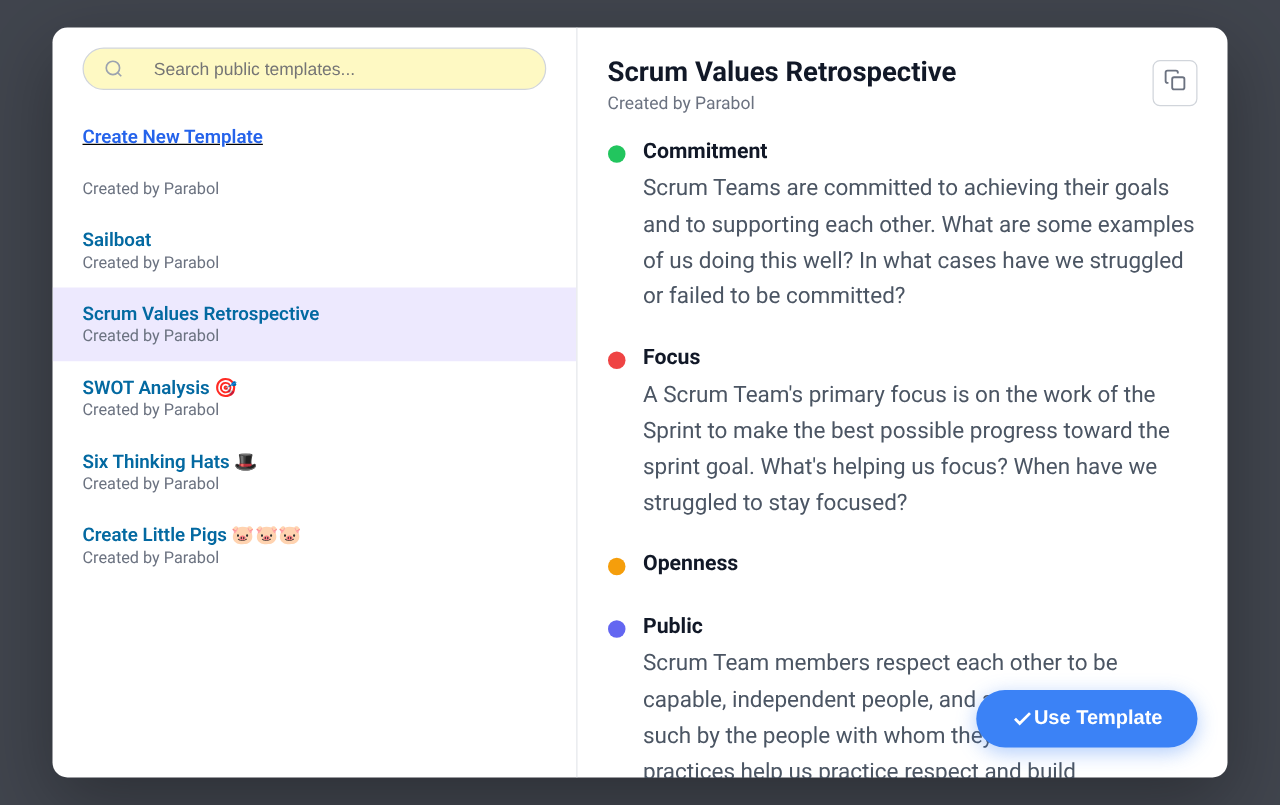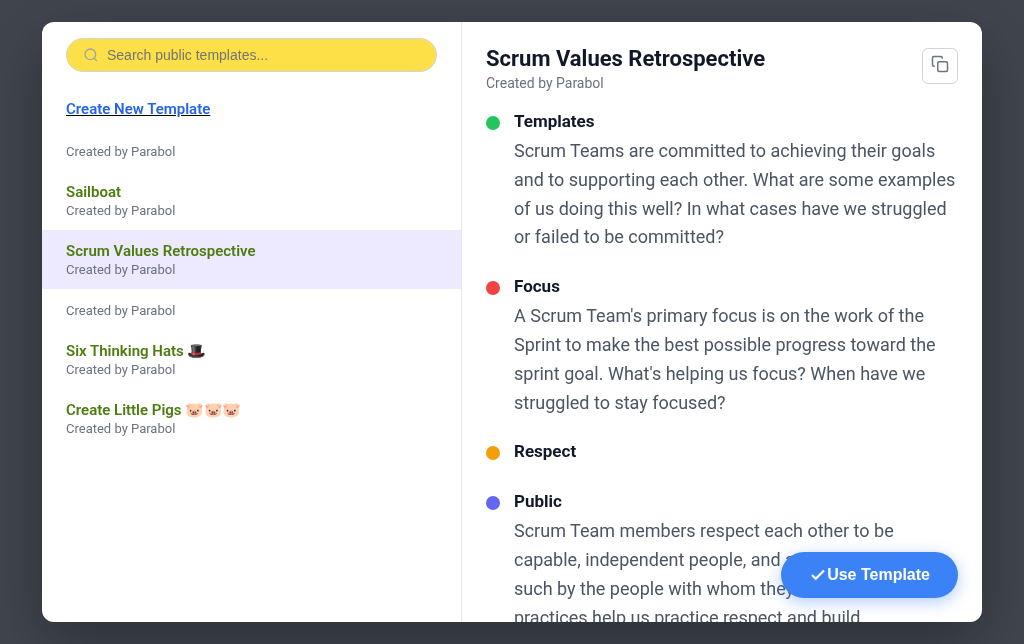--- a/index.html
+++ b/index.html
@@ -83,25 +83,25 @@
       font-size: 16px;
     }
 
     .search-area {
       padding: 16px 24px;
     }
 
     .search-box {
       display: flex;
       align-items: center;
-      gap: 8px;
+      gap: 24px;
       border: 1px solid #d1d5db;
       border-radius: 24px;
       padding: 8px 16px;
-      background: #fde047;
+      background: #fef9c3;
     }
 
     .search-box input {
       border: none;
       outline: none;
       font-size: 14px;
       color: #6b7280;
       width: 100%;
       background: transparent;
     }
@@ -135,21 +135,21 @@
       border-radius: 0;
     }
 
     .template-item.selected {
       background: #ede9fe;
     }
 
     .template-item-name {
       font-size: 15px;
       font-weight: 600;
-      color: #4d7c0f;
+      color: #0369a1;
     }
 
     .template-item-author {
       font-size: 13px;
       color: #6b7280;
       margin-top: 2px;
     }
 
     
     .right-panel {
@@ -290,20 +290,21 @@
           <div class="template-item-name">Sailboat</div>
           <div class="template-item-author">Created by Parabol</div>
         </div>
 
         <div class="template-item selected">
           <div class="template-item-name">Scrum Values Retrospective</div>
           <div class="template-item-author">Created by Parabol</div>
         </div>
 
         <div class="template-item">
+          <div class="template-item-name">SWOT Analysis 🎯</div>
           <div class="template-item-author">Created by Parabol</div>
         </div>
 
         <div class="template-item">
           <div class="template-item-name">Six Thinking Hats 🎩</div>
           <div class="template-item-author">Created by Parabol</div>
         </div>
 
         <div class="template-item">
           <div class="template-item-name">Create Little Pigs 🐷🐷🐷</div>
@@ -324,37 +325,37 @@
             <path d="M5 15H4a2 2 0 0 1-2-2V4a2 2 0 0 1 2-2h9a2 2 0 0 1 2 2v1"></path>
           </svg>
         </button>
       </div>
 
       <div class="right-content">
 
         <div class="value-item">
           <div class="dot" style="background-color: #22c55e;"></div>
           <div class="value-body">
-            <div class="value-title">Templates</div>
+            <div class="value-title">Commitment</div>
             <div class="value-desc">Scrum Teams are committed to achieving their goals and to supporting each other. What are some examples of us doing this well? In what cases have we struggled or failed to be committed?</div>
           </div>
         </div>
 
         <div class="value-item">
           <div class="dot" style="background-color: #ef4444;"></div>
           <div class="value-body">
             <div class="value-title">Focus</div>
             <div class="value-desc">A Scrum Team's primary focus is on the work of the Sprint to make the best possible progress toward the sprint goal. What's helping us focus? When have we struggled to stay focused?</div>
           </div>
         </div>
 
         <div class="value-item">
           <div class="dot" style="background-color: #f59e0b;"></div>
           <div class="value-body">
-            <div class="value-title">Respect</div>
+            <div class="value-title">Openness</div>
           </div>
         </div>
 
         <div class="value-item">
           <div class="dot" style="background-color: #6366f1;"></div>
           <div class="value-body">
             <div class="value-title">Public</div>
             <div class="value-desc">Scrum Team members respect each other to be capable, independent people, and are respected as such by the people with whom they work. What practices help us practice respect and build psychological safe... have we struggled with this?</div>
           </div>
         </div>

